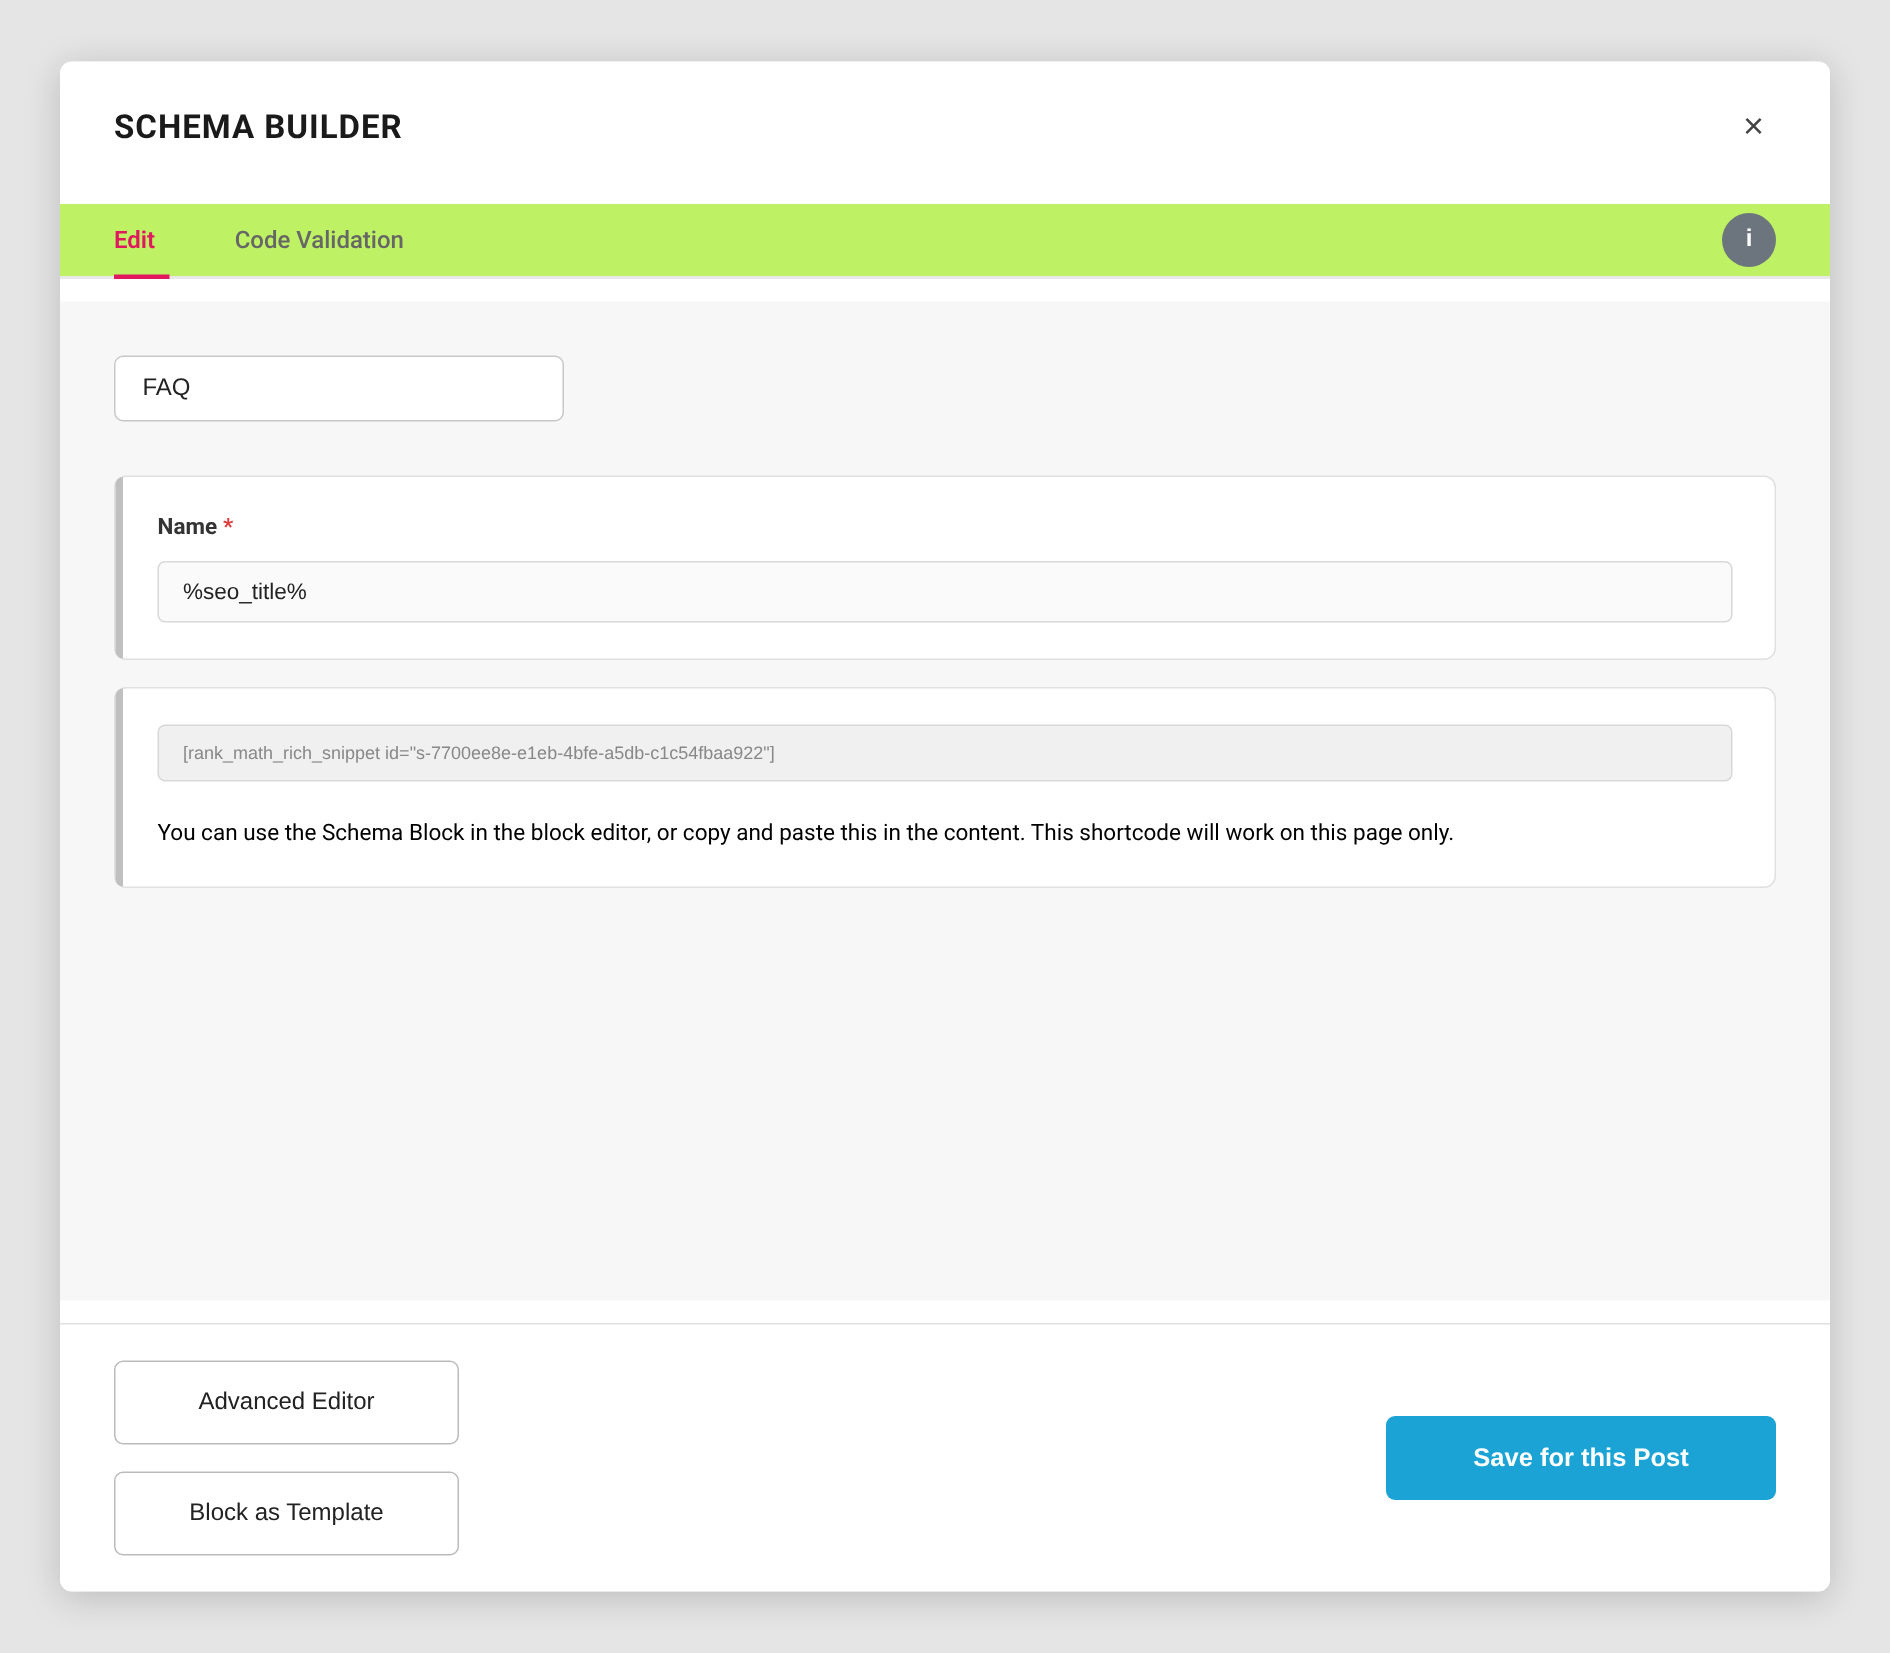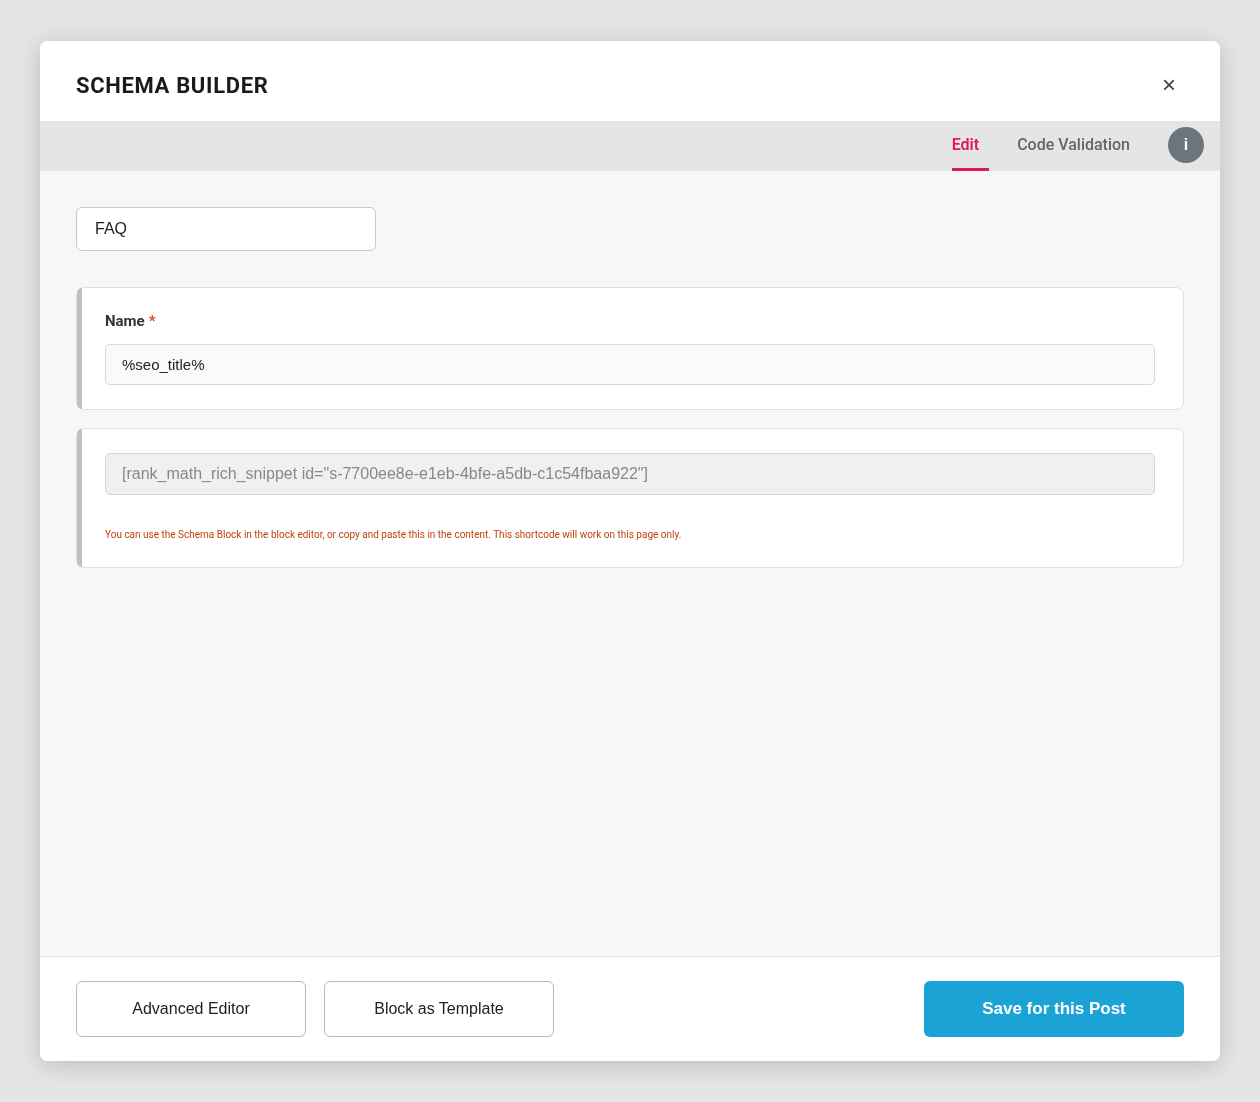--- a/index.html
+++ b/index.html
@@ -1,18 +1,19 @@
 <!DOCTYPE html>
 <html><head>
   <meta charset="utf-8">
   <style>
     * {
       box-sizing: border-box;
       margin: 0;
       padding: 0;
+      gap: 15px;
     }
 
     body {
       font-family: -apple-system, BlinkMacSystemFont, 'Segoe UI', Roboto, sans-serif;
       background: #fff;
       width: 1260px;
       height: 1102px;
       display: flex;
       align-items: center;
       justify-content: center;
@@ -53,23 +54,23 @@
       font-size: 24px;
       color: #444;
       padding: 4px 8px;
       line-height: 1;
     }
 
     
     .tabs-bar {
       display: flex;
       align-items: center;
-      justify-content: flex-end;
-      padding: 0 16px;
-      background: #e5e5e5;
+      justify-content: space-between;
+      padding: 0 36px;
+      background: #bef264;
       border-bottom: 2px solid #e8e8e8;
     }
 
     .tabs-left {
       display: flex;
       align-items: flex-end;
     }
 
     .tab {
       padding: 14px 10px 14px 0;
@@ -165,30 +166,30 @@
       color: #222;
       background: #fafafa;
       outline: none;
     }
 
     .shortcode-input {
       width: 100%;
       border: 1.5px solid #d8d8d8;
       border-radius: 5px;
       padding: 11px 16px;
-      font-size: 16px;
+      font-size: 12px;
       color: #888;
       background: #f0f0f0;
       outline: none;
-      margin-bottom: 32px;
+      margin-bottom: 22px;
     }
 
     .shortcode-desc {
-      font-size: 10px;
-      color: #c2410c;
+      font-size: 15px;
+      color: #000000;
       line-height: 1.6;
     }
 
     
     .questions-row {
       display: flex;
       align-items: center;
       justify-content: space-between;
     }
 
@@ -224,20 +225,21 @@
       align-items: center;
       justify-content: space-between;
       padding: 24px 36px;
       background: #fff;
       border-top: 1.5px solid #e0e0e0;
     }
 
     .footer-left {
       display: flex;
       gap: 18px;
+      flex-direction: column;
     }
 
     .btn-outline {
       background: #fff;
       border: 1.5px solid #bbb;
       border-radius: 6px;
       padding: 18px 34px;
       font-size: 16px;
       color: #222;
       cursor: pointer;

